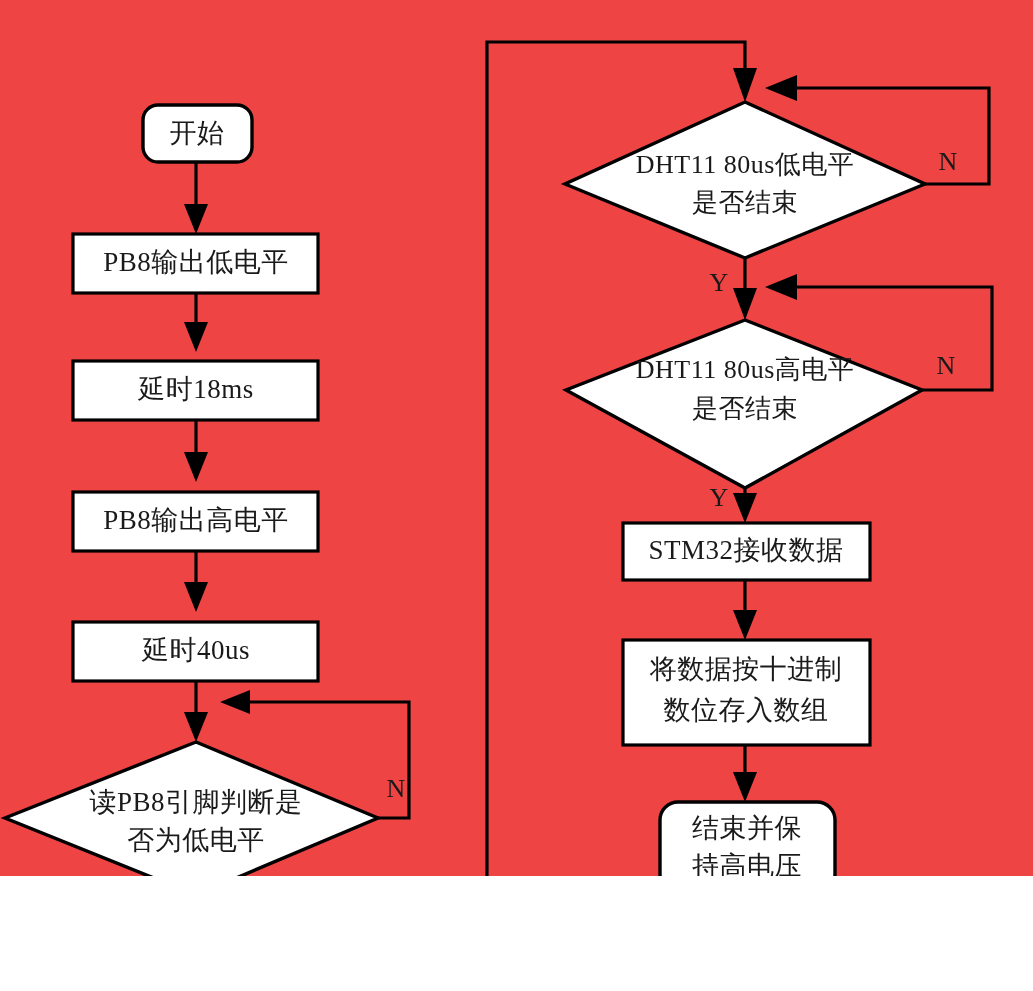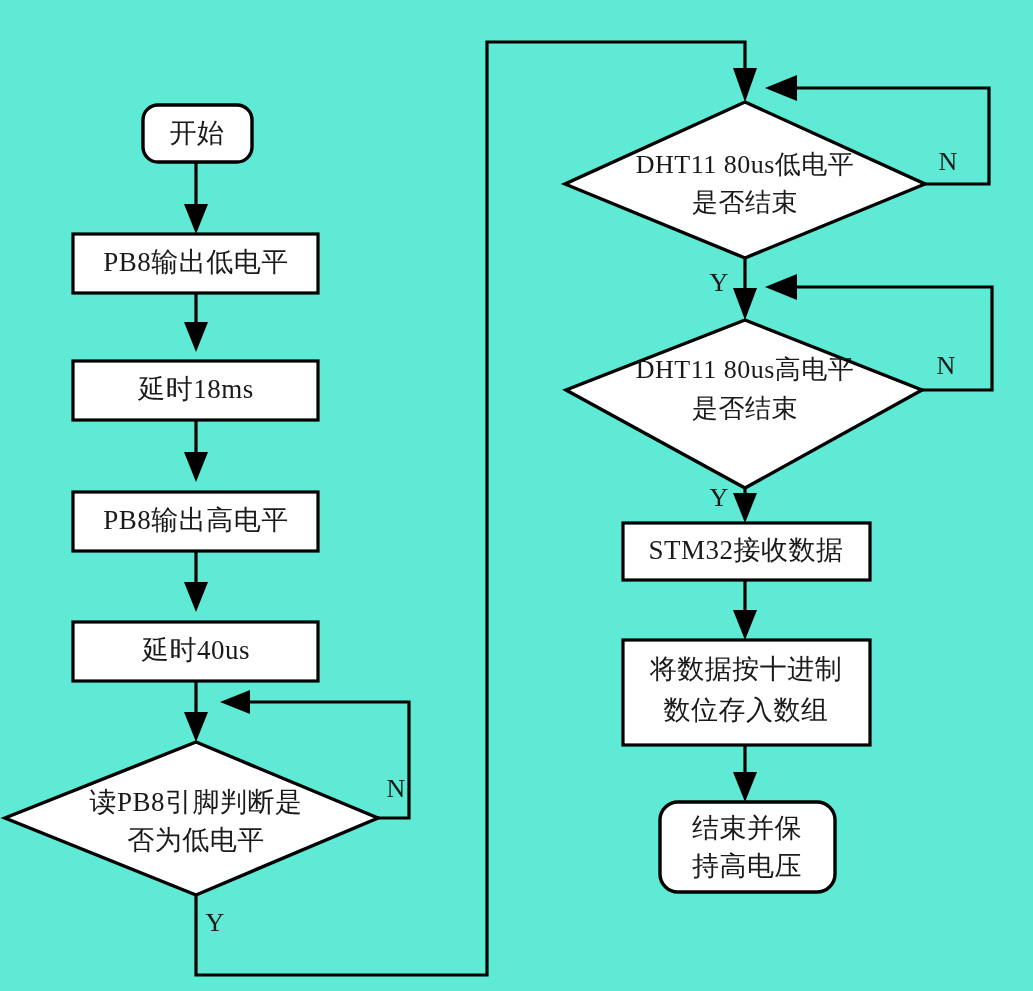--- a/index.html
+++ b/index.html
@@ -7,22 +7,22 @@
     margin: 0;
     padding: 0;
     background: #ffffff;
   }
   body {
     font-family: "Liberation Serif", "DejaVu Serif", serif;
   }
   #flowchart-root {
     position: relative;
     width: 1033px;
-    height: 991px;
-    background: #5eead4;
+    height: 876px;
+    background: #ef4444;
     overflow: hidden;
   }
   svg#flow-svg {
     display: block;
     width: 1033px;
     height: 991px;
   }
   .node-shape {
     fill: #ffffff;
     stroke: #000000;

